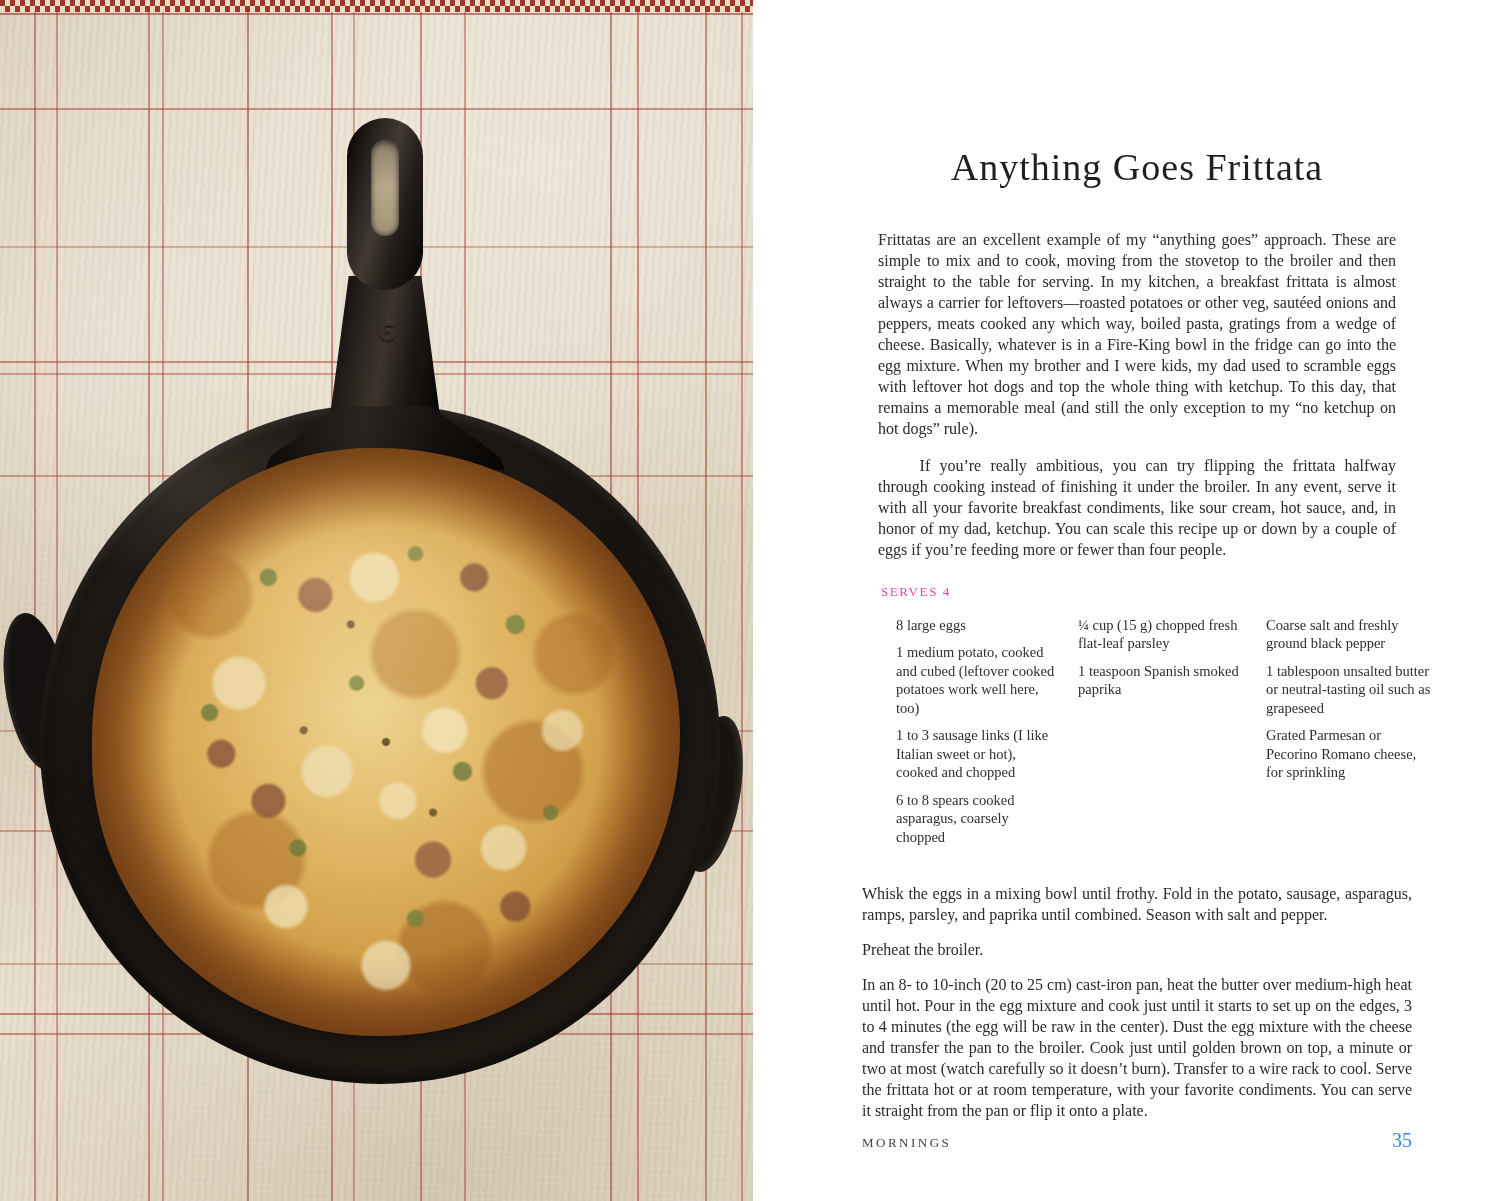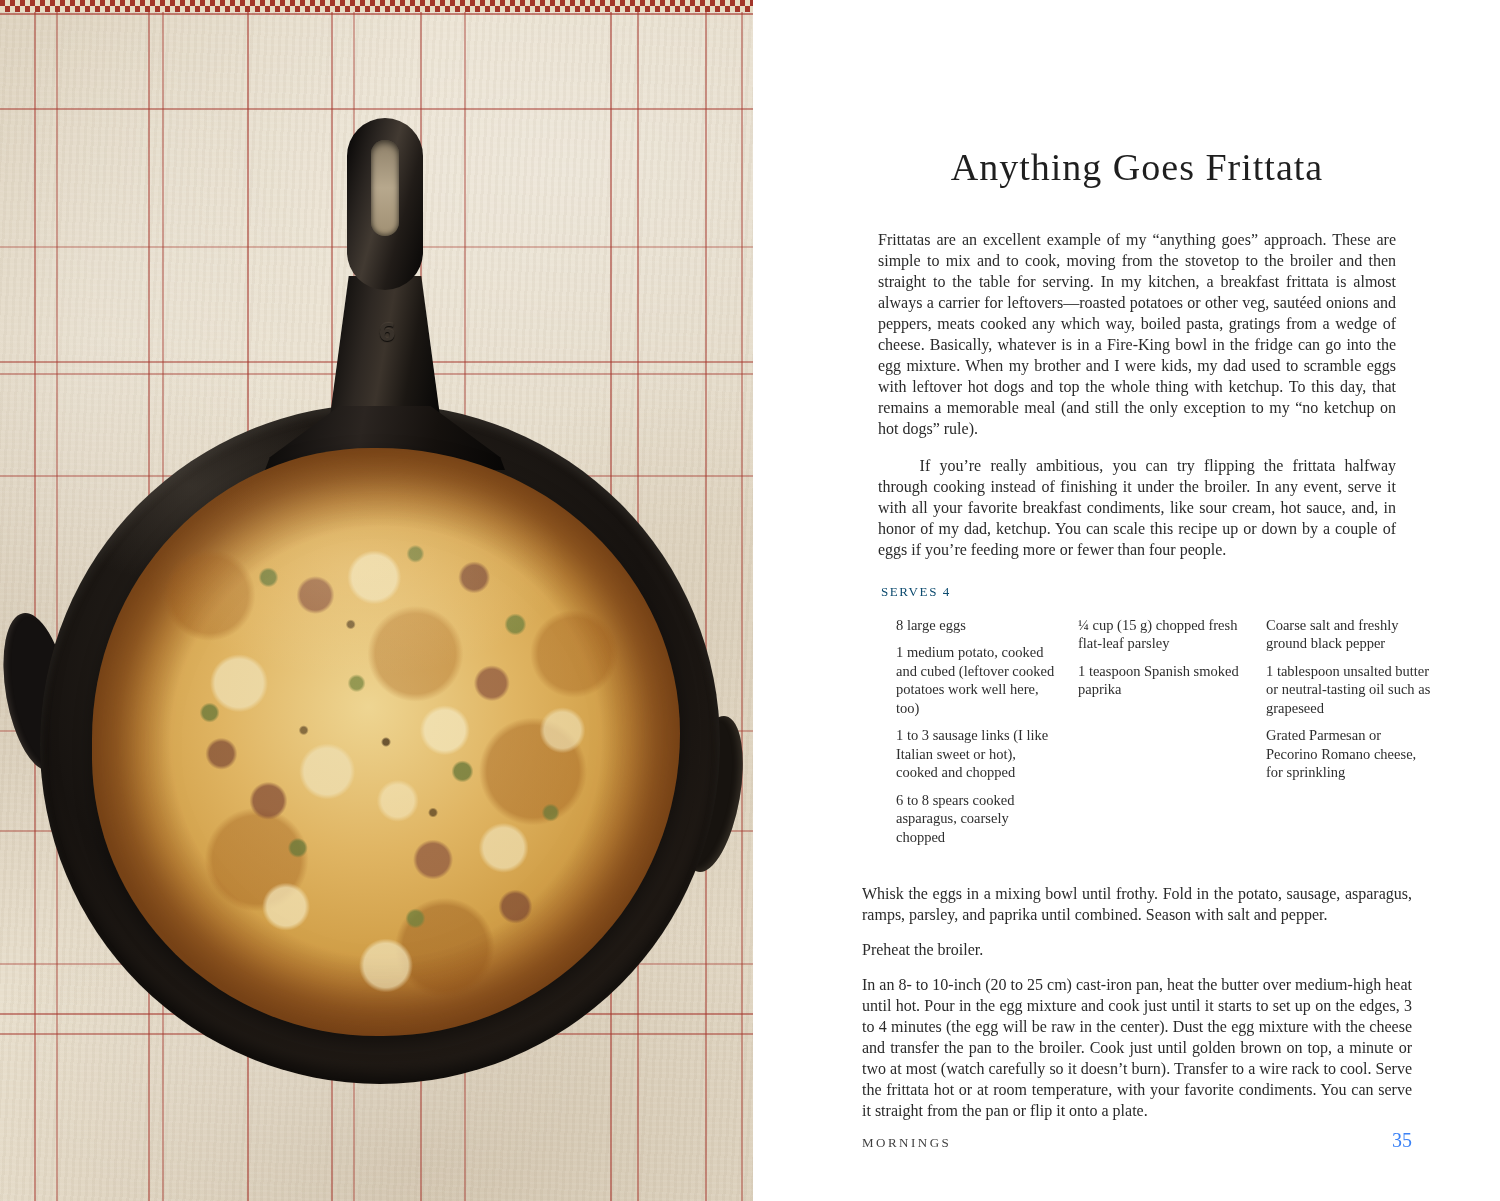--- a/index.html
+++ b/index.html
@@ -103,21 +103,21 @@
       radial-gradient(circle at 47% 44%, #eed592 0%, #e0b563 32%, #d19f48 55%, #c2883a 74%, #aa6f2a 90%, #99601f 100%);}
 
   
   .page{position:absolute;left:753px;top:0;right:0;bottom:0;background:#ffffff;}
   .content{margin:0 0 0 109px;width:550px;}
   .title{margin:146px 0 16px;font-size:38px;font-weight:400;letter-spacing:1px;
     text-align:center;color:#1f1f1f;line-height:1.15;}
   .intro{margin-top:39px;}
   .intro p{margin:16px;font-size:16px;line-height:21px;text-align:justify;color:#2a2a2a;}
   .intro p.indent{text-indent:2.6em;}
-  .serves{margin:24px 0 0 19px;font-size:13px;letter-spacing:1.6px;color:#0c4a6e;}
+  .serves{margin:24px 0 0 19px;font-size:13px;letter-spacing:1.6px;color:#ec4899;}
   .ingredients{display:grid;grid-template-columns:162px 168px 168px;column-gap:20px;
     margin:16px 0 0 34px;}
   .ing{margin:0 0 9px;font-size:14.5px;line-height:18.5px;color:#2e2e2e;}
   .method{margin-top:28px;}
   .method p{margin:0 0 14px;font-size:16px;line-height:21px;text-align:justify;color:#2a2a2a;}
   .page-footer{position:absolute;left:109px;width:550px;top:1129px;
     display:flex;justify-content:space-between;align-items:baseline;}
   .running-head{font-size:13px;letter-spacing:2.5px;color:#3f3f3f;}
   .folio{font-size:20px;color:#3b82f6;}
 </style>

